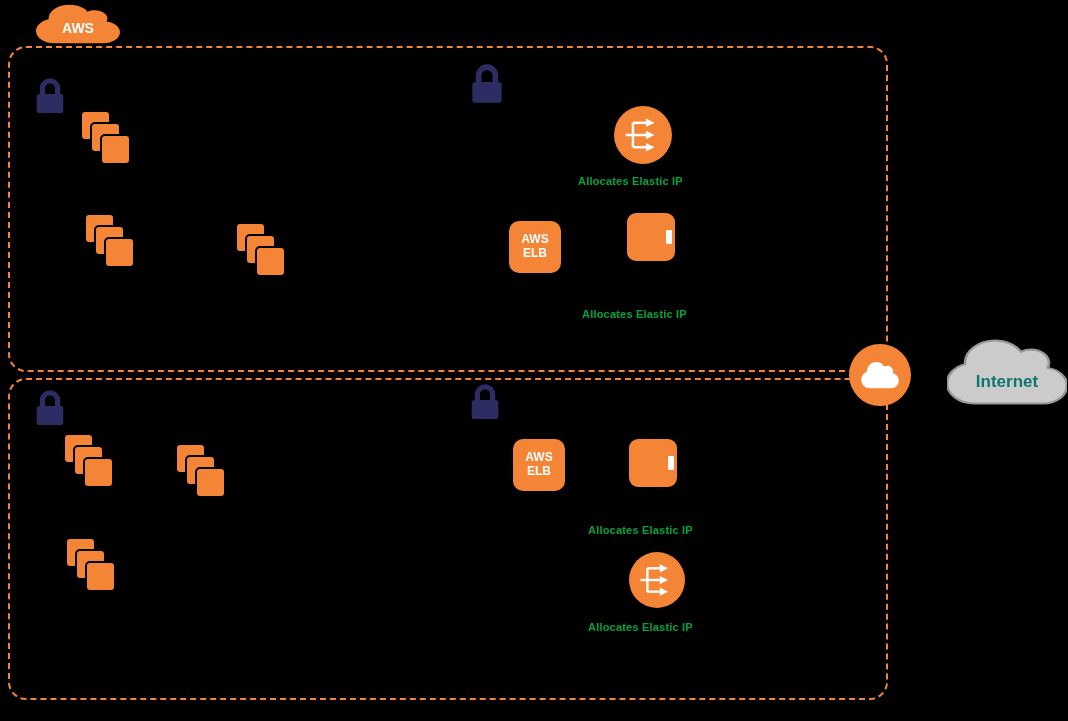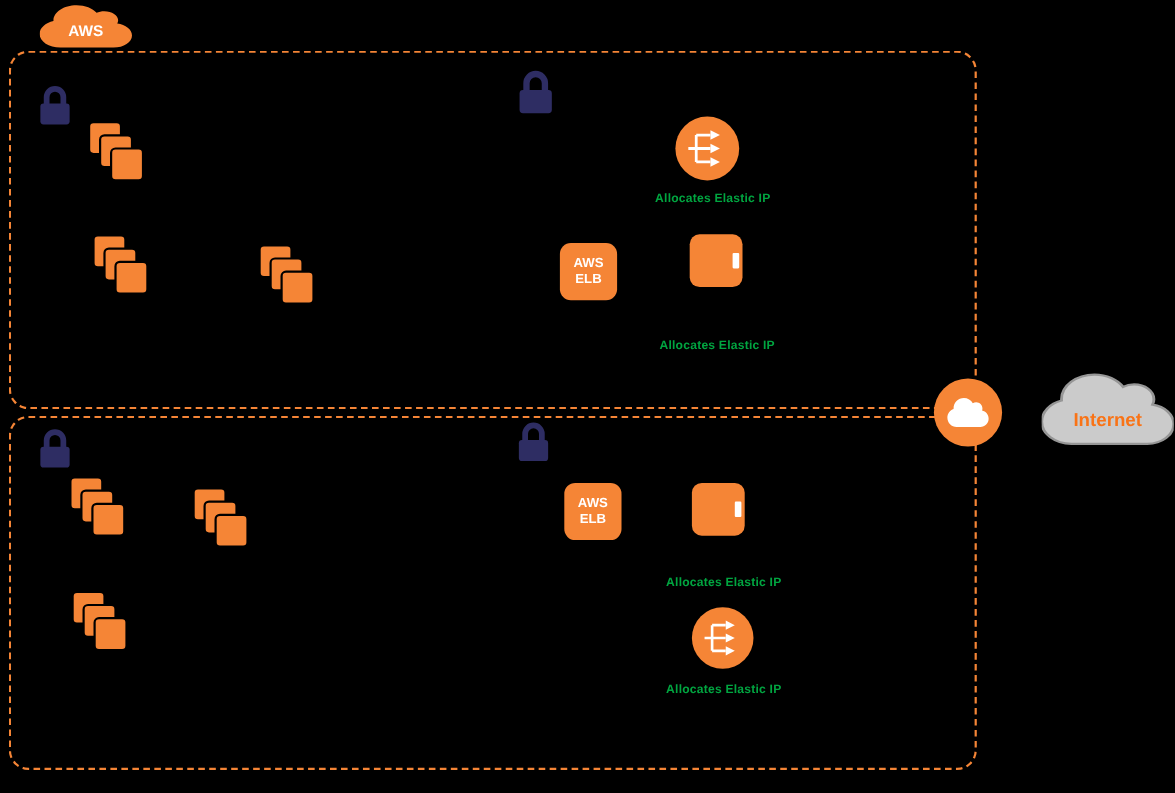--- a/index.html
+++ b/index.html
@@ -39,32 +39,32 @@
   .instance .notch {
     position:absolute; right:3px; top:50%; transform:translateY(-50%);
     width:6px; height:14px; background:#ffffff; border-radius:1px;
   }
   .lb-circle {
     position:absolute; border-radius:50%; background:#F58536;
     display:flex; align-items:center; justify-content:center;
   }
   .lb-circle svg { display:block; }
   .green-label {
-    position:absolute; width:140px; text-align:center;
+    position:absolute; width:140px; 
     color:#00A540; font-weight:bold; font-size:11px; letter-spacing:0.2px;
   }
   .gateway {
     position:absolute; width:62px; height:62px; background:#F58536; border-radius:50%;
     display:flex; align-items:center; justify-content:center;
   }
   .internet-cloud { position:absolute; }
   .internet-cloud svg { display:block; width:100%; height:100%; }
   .internet-text {
     position:absolute; inset:0; display:flex; align-items:center; justify-content:center;
-    padding-top:20px; color:#f97316; font-weight:bold; font-size:17px;
+    padding-top:20px; color:#0f766e; font-weight:bold; font-size:17px;
   }
 </style>
 </head>
 <body>
 
 <div class="stage">
 
   <div class="zone" style="left:8px; top:46px; width:876px; height:322px;"></div>
   <div class="zone" style="left:8px; top:378px; width:876px; height:318px;"></div>
 

